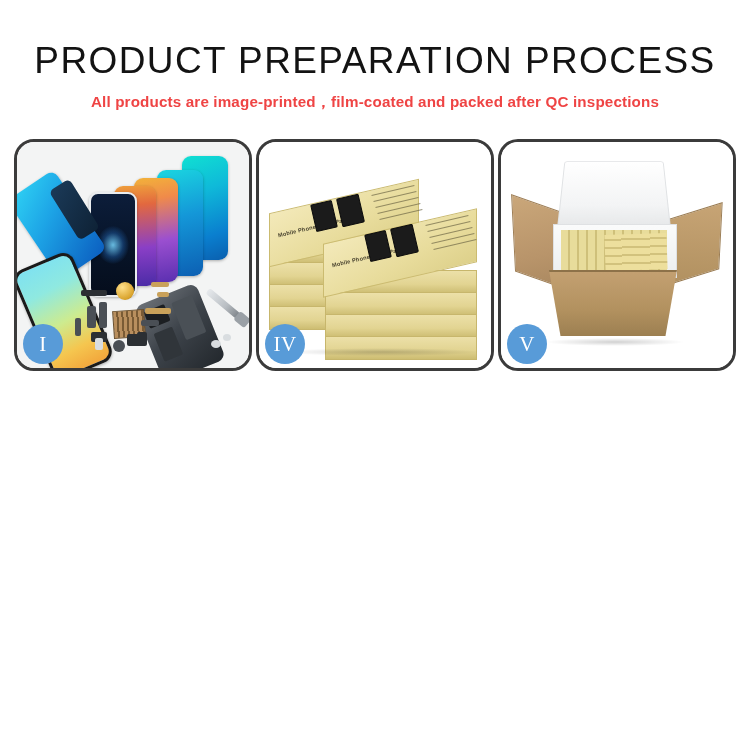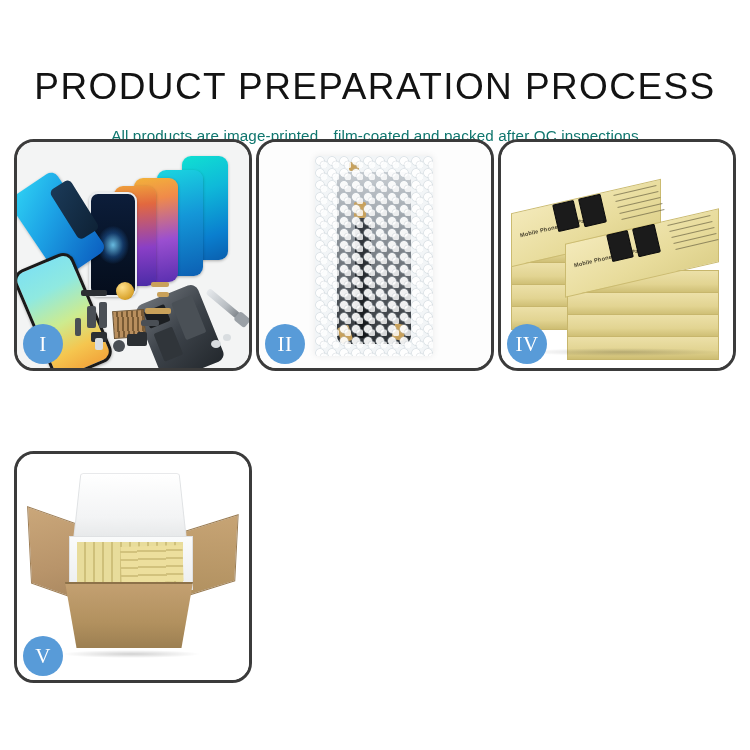--- a/index.html
+++ b/index.html
@@ -15,35 +15,35 @@
     position: relative;
   }
 
   
   .header {
     position: absolute;
     left: 0; top: 0; width: 750px;
     text-align: center;
   }
   .page-title {
-    margin: 8px;
-    padding-top: 60px;
+    margin: 0;
+    padding-top: 42px;
     font-size: 37px;
     font-weight: 400;
     letter-spacing: 1.4px;
     color: #131313;
     font-family: "Liberation Sans", sans-serif;
     line-height: 1.05;
   }
   .page-subtitle {
     margin: 0;
     padding-top: 11px;
     font-size: 15.2px;
-    font-weight: 400;
-    color: #0f766e;
+    font-weight: 700;
+    color: #ef4444;
     letter-spacing: 0.15px;
   }
 
   
   .grid {
     position: absolute;
     left: 14px;
     top: 139px;
     width: 722px;
     height: 570px;
@@ -423,38 +423,20 @@
       <div class="part s" style="left:124px;top:178px;width:18px;height:6px;"></div>
       <div class="part" style="left:120px;top:190px;width:10px;height:14px;"></div>
       <div class="part w" style="left:194px;top:198px;width:10px;height:8px;border-radius:50%;"></div>
       <div class="part w" style="left:206px;top:192px;width:8px;height:7px;border-radius:50%;"></div>
       <div class="part s" style="left:58px;top:176px;width:6px;height:18px;"></div>
 
       <div class="badge">I</div>
     </div>
   </div>
 
-  <div class="panel">
-    <div class="panel-stage">
-      <div class="p2-bg"></div>
-
-      <div class="bubble-pack">
-        <div class="inner-part"></div>
-        <div class="flex"></div>
-        <div class="conn a"></div>
-        <div class="conn b"></div>
-        <div class="conn c"></div>
-        <div class="conn d"></div>
-        <div class="bubbles"></div>
-        <div class="bubbles2"></div>
-      </div>
-
-      <div class="badge">II</div>
-    </div>
-  </div>
 
 
   <div class="panel">
     <div class="panel-stage">
       <div class="p4-bg"></div>
 
       <div class="stack">
 
         <div class="sbox sb-left" style="top:78px;"></div>
         <div class="sbox sb-left" style="top:100px;"></div>

